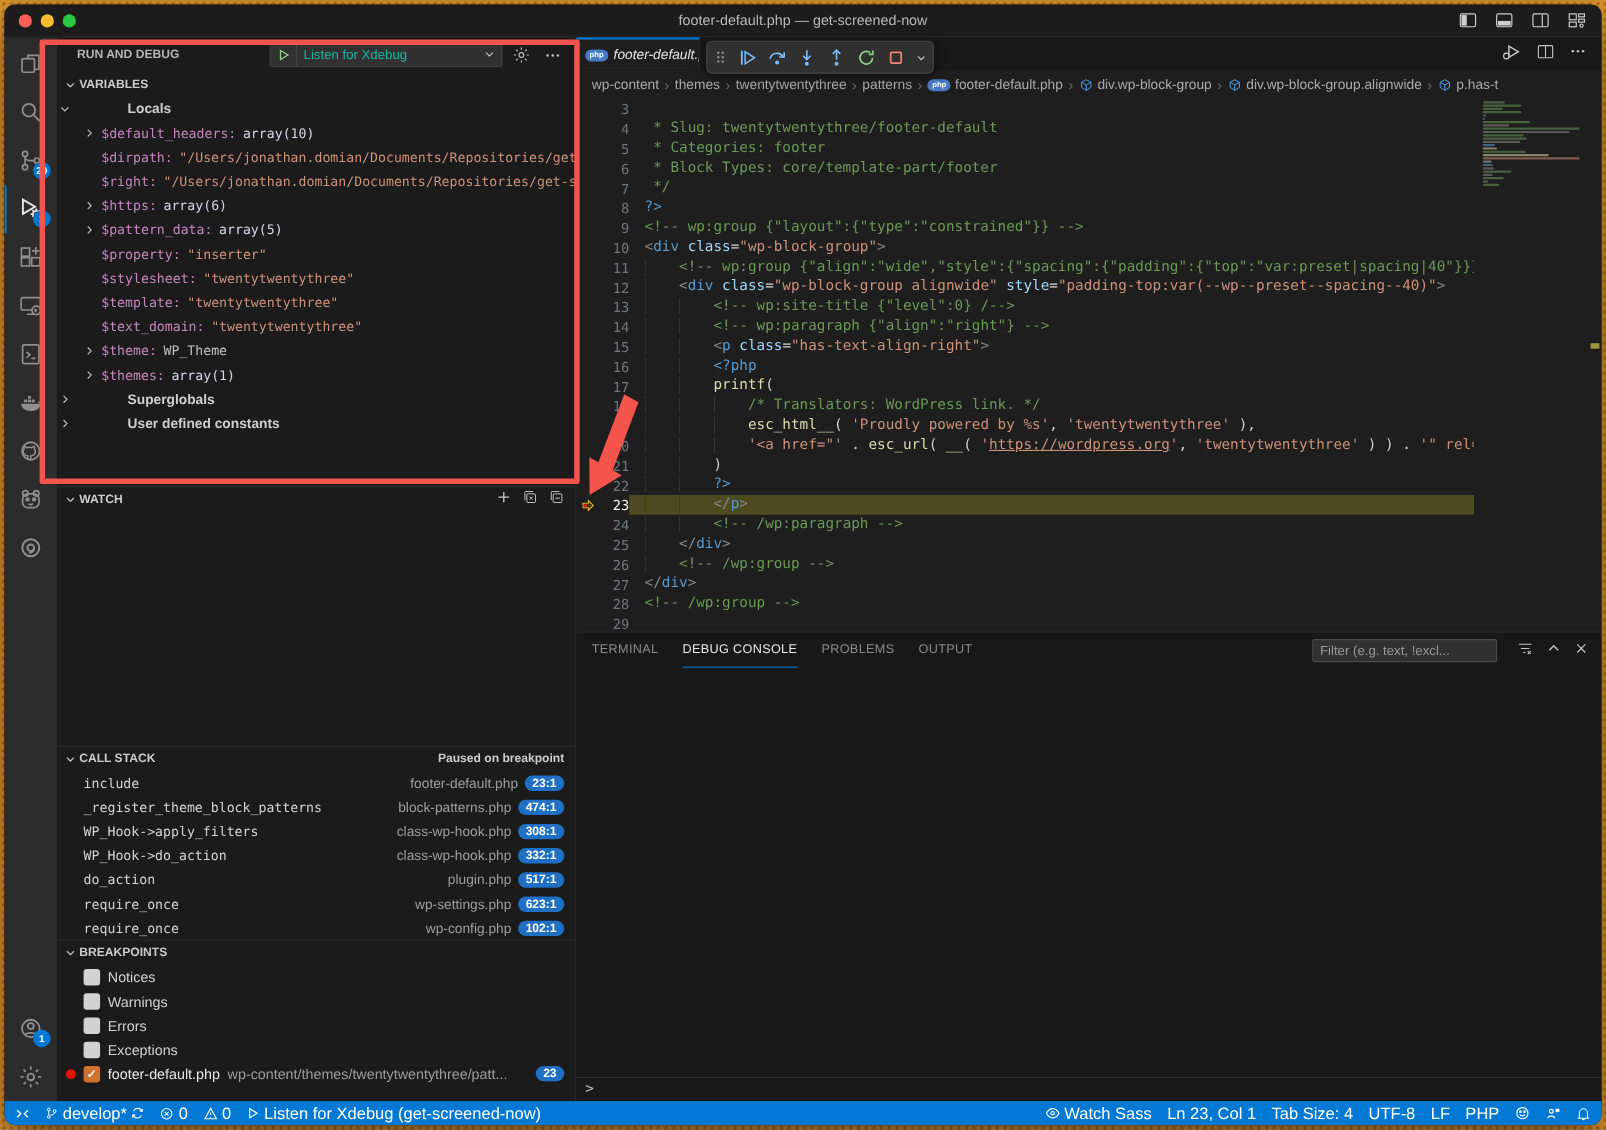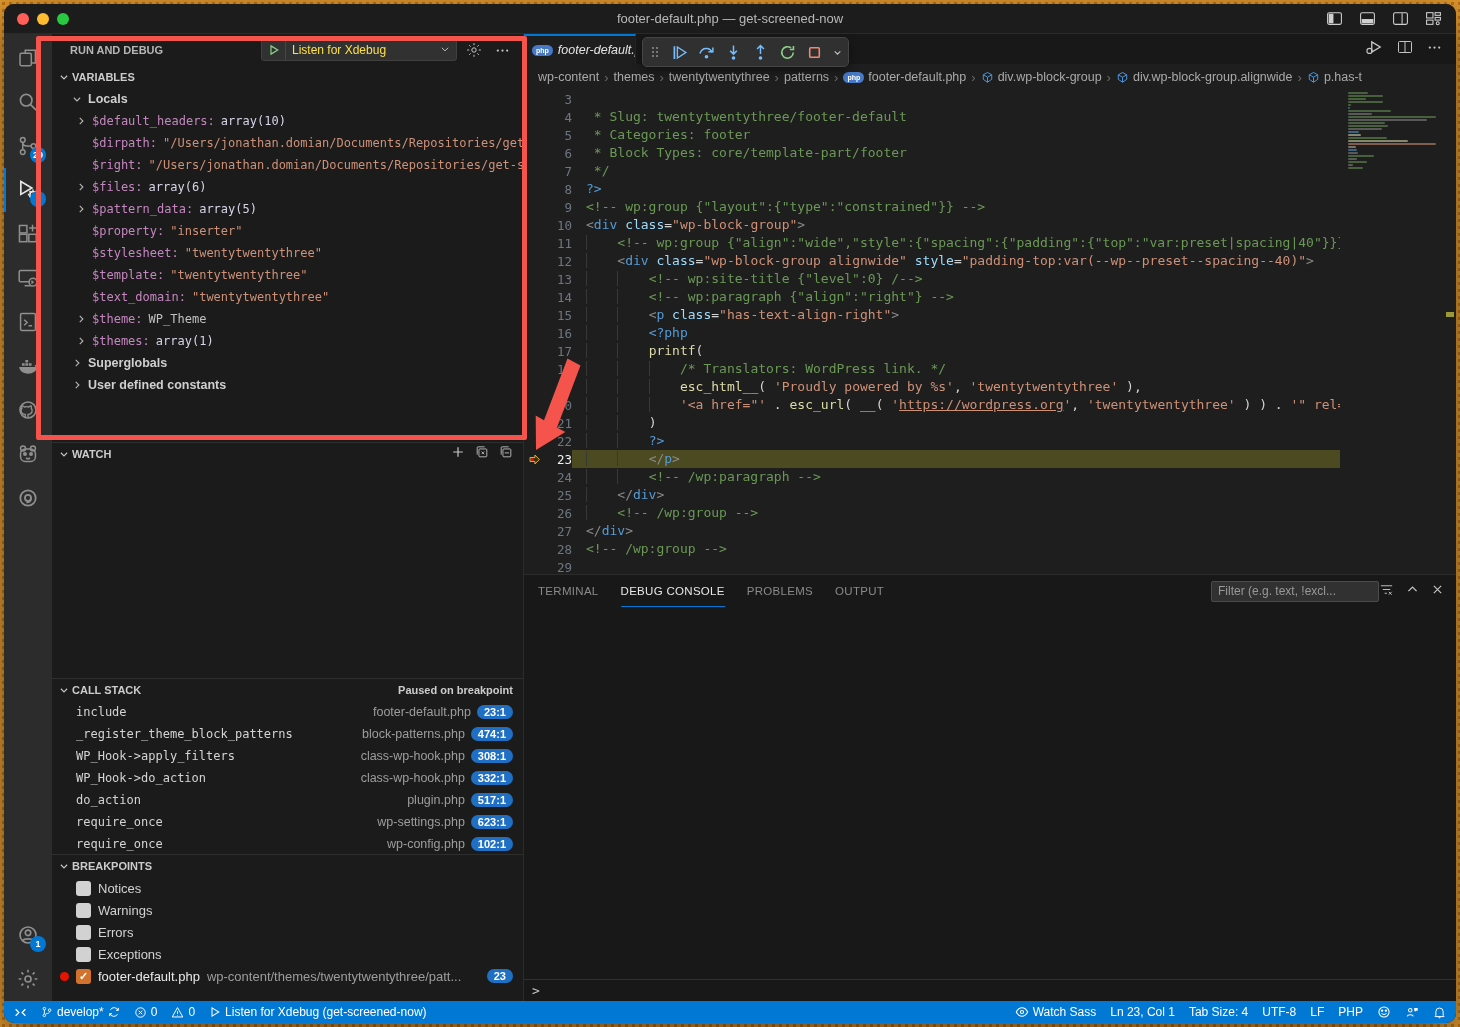--- a/index.html
+++ b/index.html
@@ -27,38 +27,38 @@
   .act-item { width:48px; height:44px; display:flex; align-items:center; justify-content:center; position:relative; color:#8f8f8f; }
   .act-item.active { color:#e7e7e7; box-shadow: inset 2px 0 0 #0078d4; }
   .act-badge { position:absolute; right:6px; bottom:5px; min-width:16px; height:16px; border-radius:9px;
     background:#0078d4; color:#fff; font-size:9px; font-weight:bold; display:flex; align-items:center; justify-content:center; padding:0 3px; }
   .act-spacer{flex:1}
 
   
   .sidebar { width:472px; background:#1b1b1b; border-right:1px solid #2b2b2b; display:flex; flex-direction:column; min-height:0;justify-content:center; }
   .side-head { height:32px; display:flex; align-items:center; padding:0 10px 0 18px; flex:0 0 auto; }
   .side-title { font-size:11px; font-weight:bold; color:#b6b6b6; flex:0 0 auto; }
-  .launch-select { margin-left:auto; width:196px; height:22px; background:#313131; border:1px solid #404040; border-radius:3px;
-    display:flex; align-items:center; font-size:12px; color:#fde047; }
+  .launch-select { margin-left:auto; width:212px; height:22px; background:#313131; border:1px solid #404040; border-radius:3px;
+    display:flex; align-items:center; font-size:12px; color:#14b8a6; }
   .launch-play { width:24px; display:flex; align-items:center; justify-content:center; border-right:1px solid #464646; height:100%; }
   .launch-label { flex:1; padding:0 6px; white-space:nowrap; overflow:hidden; }
   .launch-chev { padding-right:6px; color:#c5c5c5; }
   .side-gear, .side-more { width:22px; color:#c5c5c5; display:flex; justify-content:center; margin-left:6px; }
 
   .section { border-top:1px solid #2e2e2e; display:flex; flex-direction:column; min-height:0; }
   .sec-vars{ height:376px; border-top:none; } .sec-watch{ height:236px; } .sec-stack{ height:176px; } .sec-bps{ flex:1; }
   .sec-head { height:22px; display:flex; align-items:center; padding:0 10px 0 4px; flex:0 0 auto; }
   .sec-chev { width:16px; color:#c5c5c5; display:flex; justify-content:center; }
   .sec-title { font-size:11px; font-weight:bold; color:#cccccc; }
   .sec-head-right { margin-left:auto; display:flex; align-items:center; gap:10px; color:#c5c5c5; }
   .paused-label { font-size:11px; font-weight:bold; color:#cccccc;padding-left:32px; }
   .sec-body { overflow:hidden; }
 
   .row22 { height:22px; display:flex; align-items:center; white-space:nowrap; overflow:hidden; font-size:12px; }
-  .scope-row { padding-left:20px; } .scope-label{ font-weight:bold; color:#cfcfcf; font-size:12.5px; }
+  .scope-row { padding-left:2px;gap:46px; } .scope-label{ font-weight:bold; color:#cfcfcf; font-size:12.5px; }
   .var-row { padding-left:24px; font-family:"DejaVu Sans Mono", monospace; }
   .var-chev { width:16px; flex:0 0 auto; color:#b5b5b5; display:flex; }
   .var-name { color:#c586c0; } .var-colon{ color:#c586c0; margin-right:6px; }
   .v-string { color:#ce9178; } .v-plain { color:#d8d4e8; } .v-object { color:#c0c0c0; }
 
   .stack-row { padding:0 10px 0 24px; }
   .stack-fn { font-family:"DejaVu Sans Mono", monospace; color:#d4d4d4; font-size:12px; }
   .stack-right { margin-left:auto; display:flex; align-items:center; gap:6px; }
   .stack-file { color:#9d9d9d; font-size:12.5px; }
   .badge-pill { background:#1f6fc5; color:#fff; font-size:11px; font-weight:bold; border-radius:9px; padding:1px 7px; }
@@ -102,31 +102,31 @@
   .minimap { position:absolute; top:2px; right:14px; width:94px; }
   .mm-bar { height:2px; margin-bottom:1px; border-radius:1px; }
   .scrollzone { position:absolute; top:0; right:0; width:14px; bottom:0; }
   .ov-mark { position:absolute; right:2px; top:222px; width:8px; height:5px; background:#9a9837; }
 
   
   .panel { flex:1; background:#181818; border-top:1px solid #2b2b2b; display:flex; flex-direction:column; min-height:0; }
   .panel-tabs { height:32px; display:flex; align-items:center; padding-left:14px; gap:22px; flex:0 0 auto; }
   .ptab { font-size:11.5px; letter-spacing:.3px; color:#8a8a8a; height:100%; display:flex; align-items:center; border-bottom:1px solid transparent; }
   .ptab.active { color:#e7e7e7; border-bottom:1px solid #0078d4; }
-  .panel-right { margin-left:auto; display:flex; align-items:center; gap:0; padding-right:12px; }
+  .panel-right { margin-left:auto; display:flex; align-items:flex-end; gap:18px; padding-right:12px; }
   .filter-input { width:168px; height:21px; background:#313131; border:1px solid #4b4b4b; border-radius:2px;
     color:#cccccc; font-size:12px; padding:0 6px; }
   .filter-input::placeholder { color:#989898; }
   .panel-icons { display:flex; gap:12px; color:#c5c5c5; align-items:center; }
   .panel-body { flex:1; }
   .console-input { height:22px; border-top:1px solid #303030; display:flex; align-items:center; padding-left:8px;
     color:#c5c5c5; font-family:"DejaVu Sans Mono", monospace; font-size:13px; flex:0 0 auto; }
 
   
-  .statusbar { height:22px; background:#0078d4; display:flex; align-items:center; color:#fff; font-size:12px; padding:0 10px; flex:0 0 auto; }
+  .statusbar { height:22px; background:#0078d4; display:flex; align-items:center; color:#fff; font-size:15px; padding:0 10px; flex:0 0 auto; }
   .sb-left, .sb-right { display:flex; align-items:center; gap:14px; }
   .sb-right { margin-left:auto; }
   .sb-item { display:flex; align-items:center; gap:4px; white-space:nowrap; }
   .sb-item svg { display:block; }
 
   
   .anno-rect { position:absolute; left:36px; top:36px; width:491px; height:404px; border:5px solid #f4544b; border-radius:2px; z-index:50; pointer-events:none; }
   .anno-arrow { position:absolute; left:524px; top:350px; z-index:50; pointer-events:none; }
 </style>
 </head>
@@ -345,21 +345,21 @@
                 <span class="var-name">$right</span>
                 <span class="var-colon">:</span>
                 <span class="v-string">"/Users/jonathan.domian/Documents/Repositories/get-screen…</span>
               </div>
               <div class="row22 var-row">
                 <span class="var-chev">
                   <svg width="10" height="10" viewBox="0 0 16 16">
                     <path d="M6 3l5 5-5 5" fill="none" stroke="currentColor" stroke-width="1.8"></path>
                   </svg>
                 </span>
-                <span class="var-name">$files</span>
+                <span class="var-name">$https</span>
                 <span class="var-colon">:</span>
                 <span class="v-plain">array(6)</span>
               </div>
               <div class="row22 var-row">
                 <span class="var-chev">
                   <svg width="10" height="10" viewBox="0 0 16 16">
                     <path d="M6 3l5 5-5 5" fill="none" stroke="currentColor" stroke-width="1.8"></path>
                   </svg>
                 </span>
                 <span class="var-name">$pattern_data</span>

